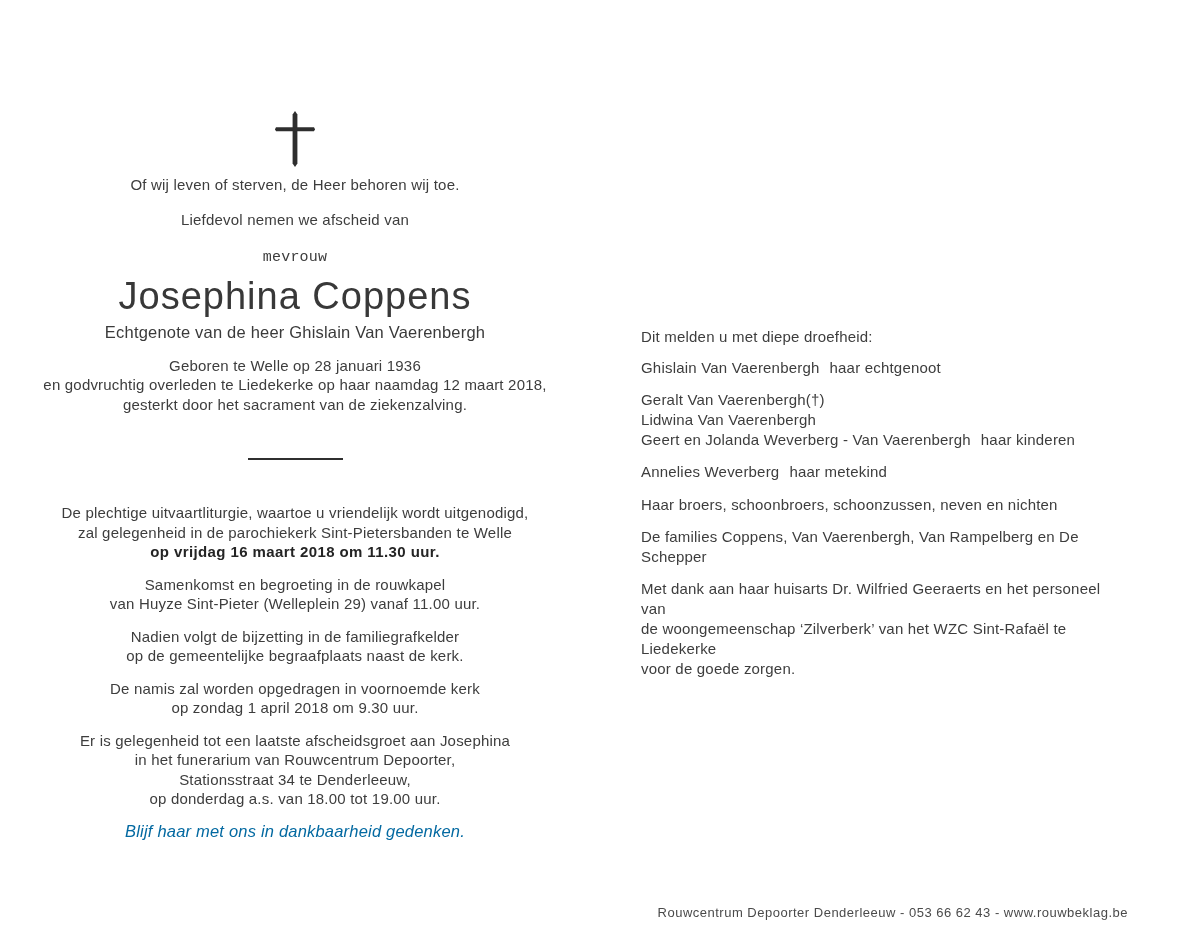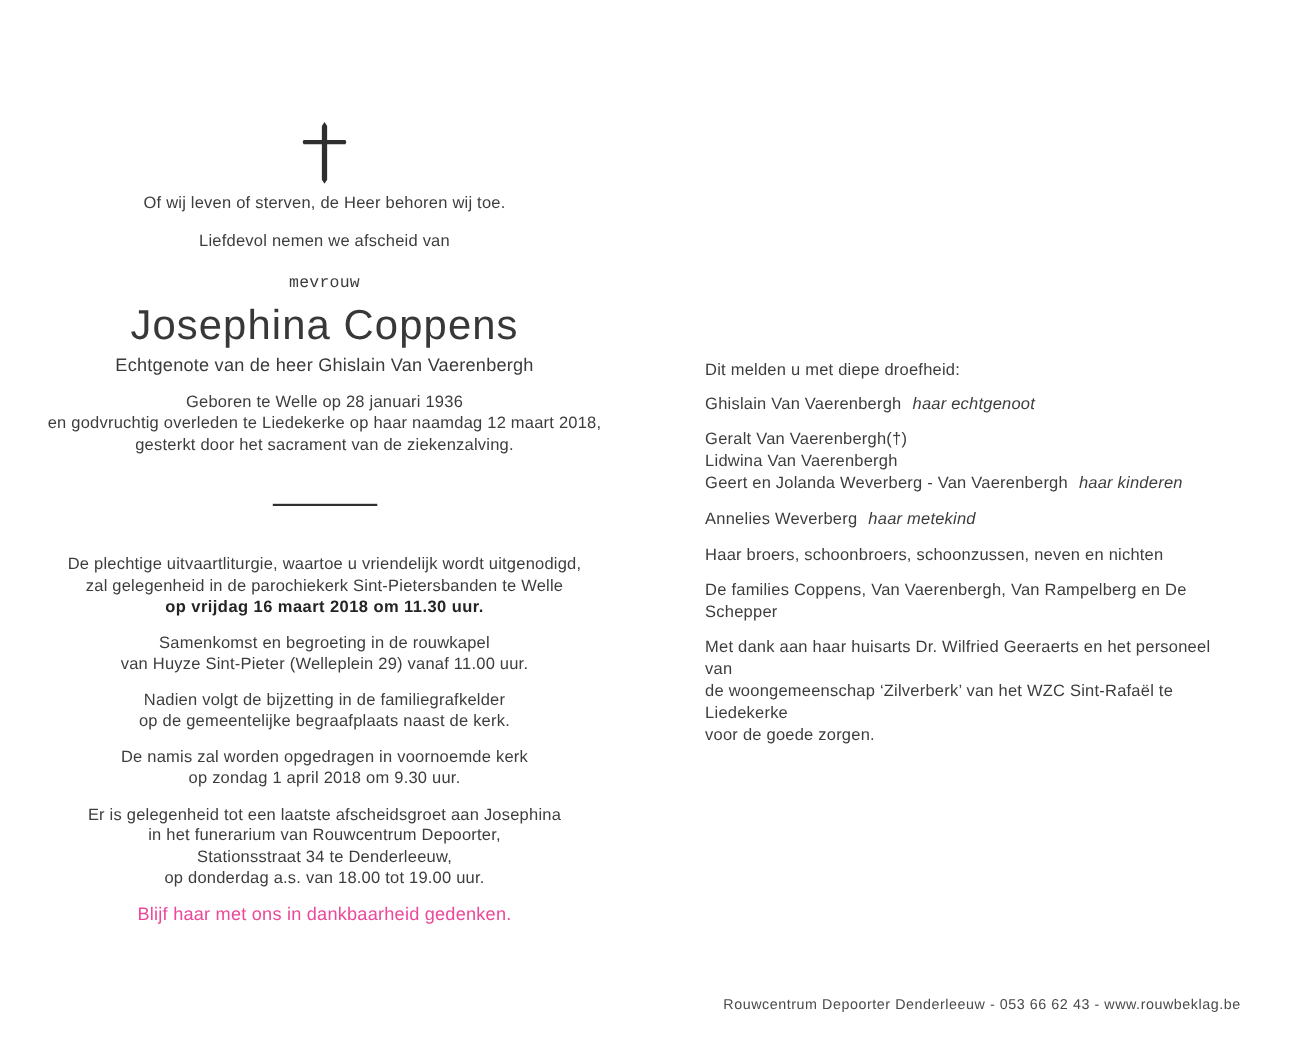--- a/index.html
+++ b/index.html
@@ -59,22 +59,23 @@
   .para { white-space: pre-line; text-align: center; }
   .p-service   { margin-top: 43px; }
   .p-bold {
     font-weight: 700;
     color: #242424;
     letter-spacing: 0.4px;
   }
   .p-gap       { margin-top: 13px; }
   .closing {
     margin-top: 13px;
+    font-style: italic;
     font-size: 16.5px;
-    color: #ec4899;
+    color: #0369a1;
   }
 
   
   .right-col {
     position: absolute;
     left: 641px;
     top: 327px;
     width: 487px;
     font-size: 15px;
     line-height: 20px;
@@ -83,21 +84,20 @@
   .r-block { margin-top: 12px; white-space: pre-line; }
   .r-block.first { margin-top: 0; }
   .r-row {
     margin-top: 12px;
     display: flex;
     justify-content: flex-start;
     align-items: flex-end;
   }
   .r-row .names { white-space: pre-line; }
   .r-row .relation {
-    font-style: italic;
     white-space: nowrap;
     padding-left: 10px;
   }
   .r-row.first-row { margin-top: 11px; }
   .r-broers   { margin-top: 13px; }
 
   
   .footer {
     position: absolute;
     left: 641px;

